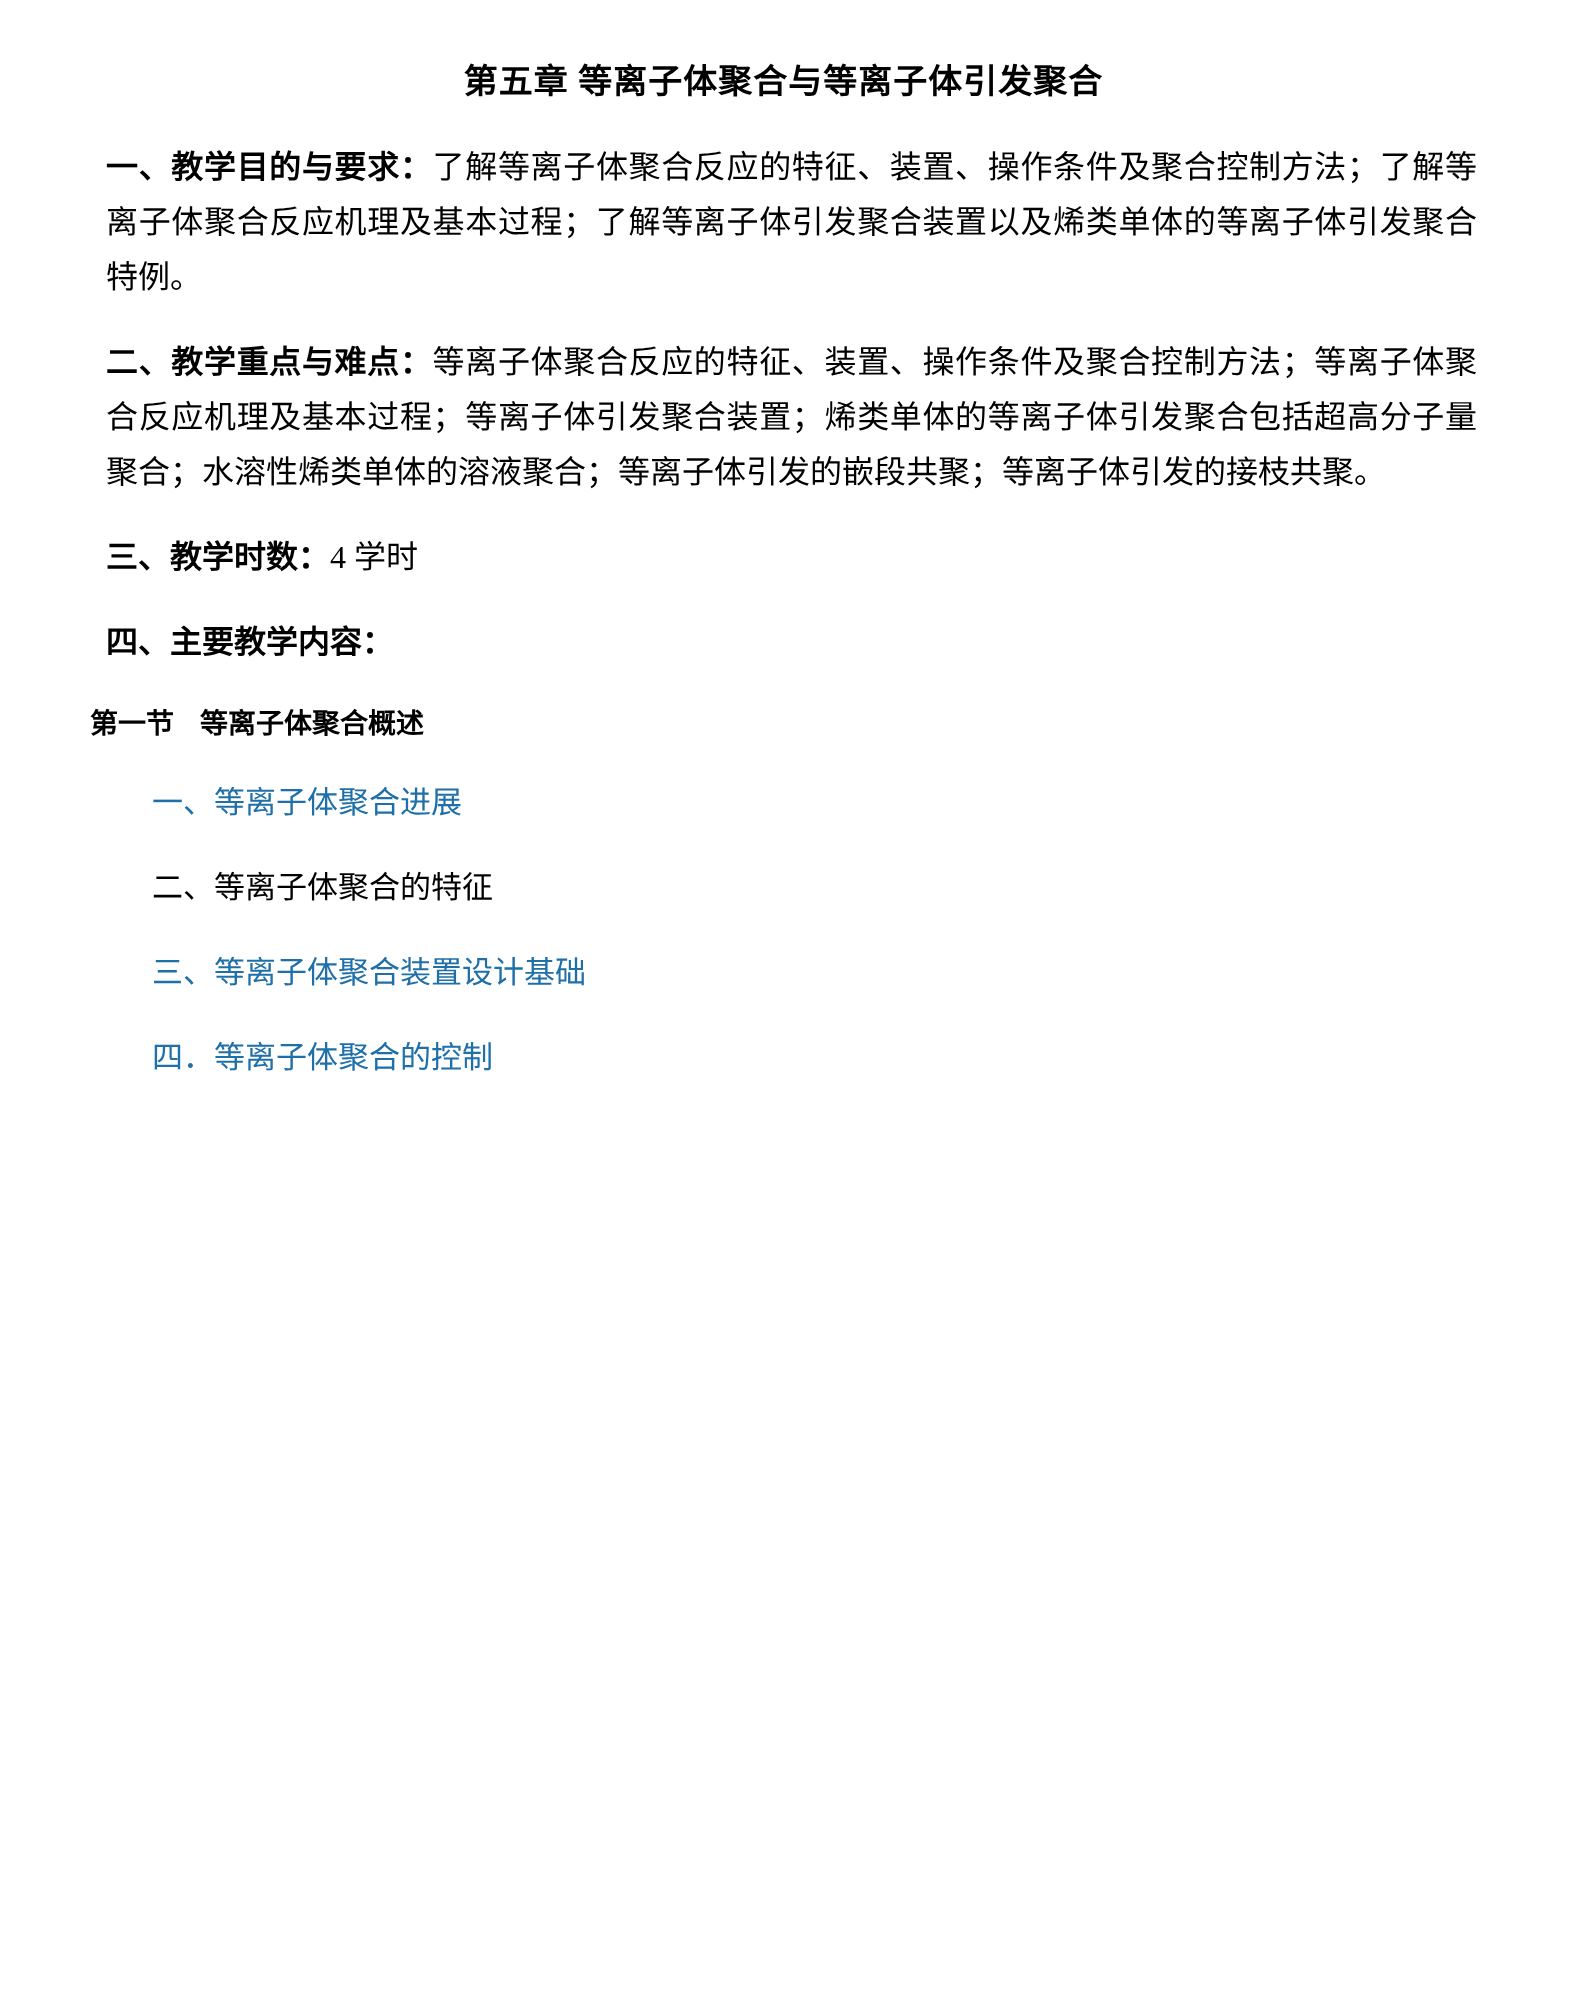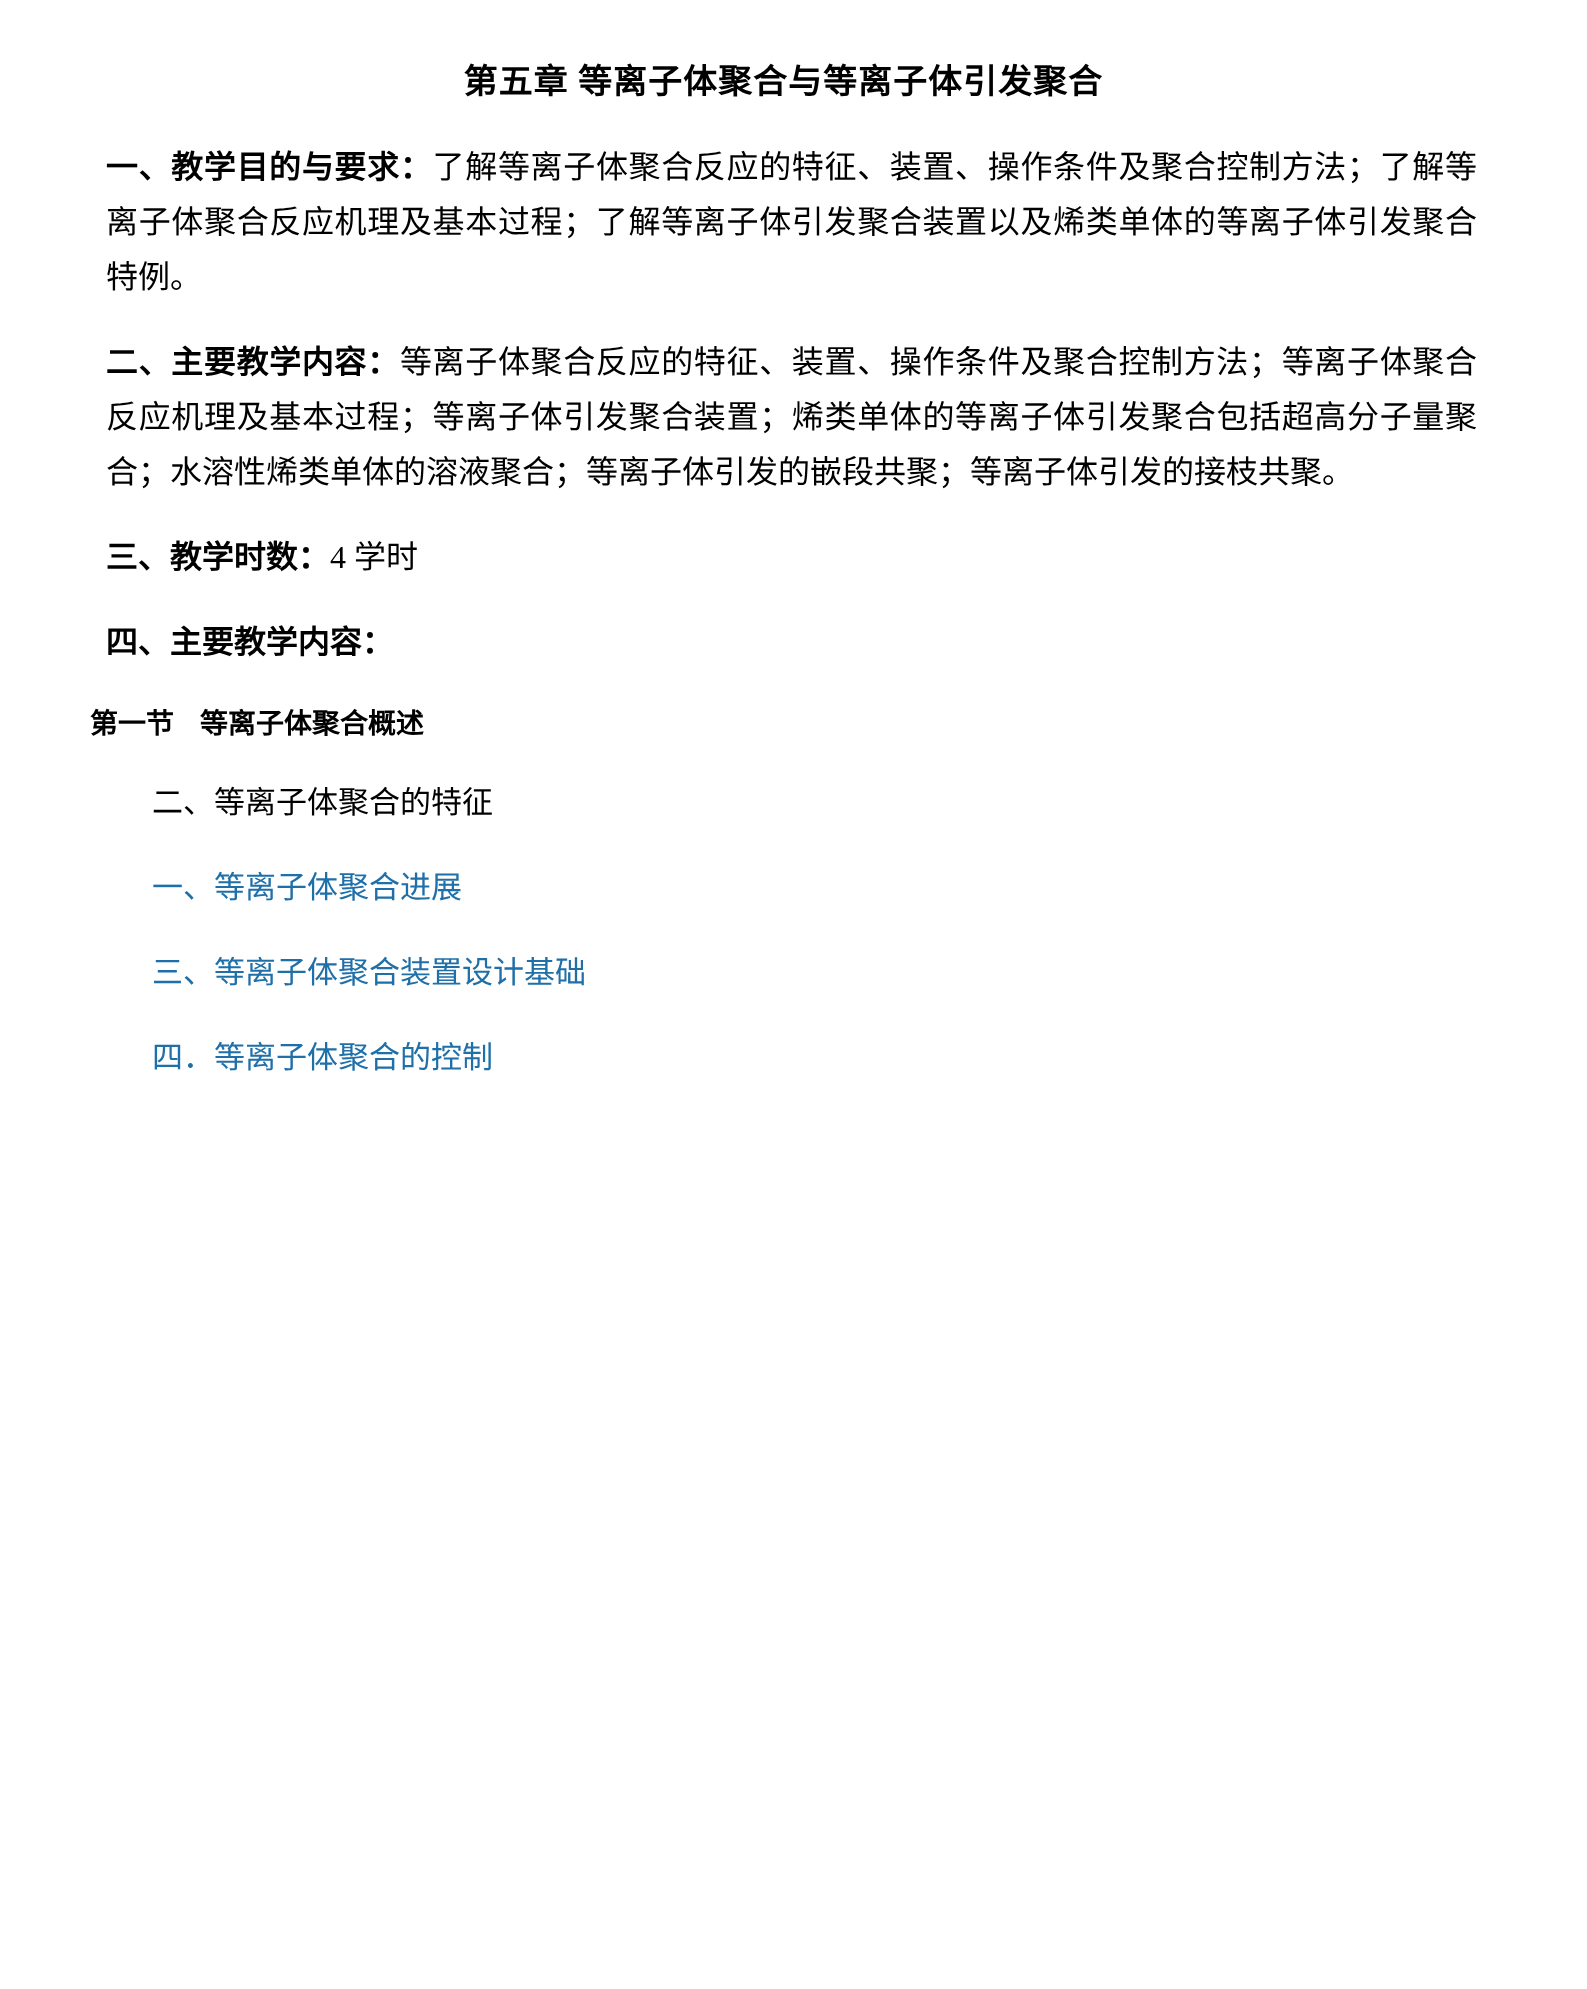--- a/index.html
+++ b/index.html
@@ -68,35 +68,35 @@
 
 <div class="page">
 
   <h1 class="doc-title">第五章  等离子体聚合与等离子体引发聚合</h1>
 
   <p class="para">
     <span class="lead">一、教学目的与要求：</span><span>了解等离子体聚合反应的特征、装置、操作条件及聚合控制方法；了解等离子体聚合反应机理及基本过程；了解等离子体引发聚合装置以及烯类单体的等离子体引发聚合特例。</span>
   </p>
 
   <p class="para">
-    <span class="lead">二、主要教学内容：</span><span>等离子体聚合反应的特征、装置、操作条件及聚合控制方法；等离子体聚合反应机理及基本过程；等离子体引发聚合装置；烯类单体的等离子体引发聚合包括超高分子量聚合；水溶性烯类单体的溶液聚合；等离子体引发的嵌段共聚；等离子体引发的接枝共聚。</span>
+    <span class="lead">二、教学重点与难点：</span><span>等离子体聚合反应的特征、装置、操作条件及聚合控制方法；等离子体聚合反应机理及基本过程；等离子体引发聚合装置；烯类单体的等离子体引发聚合包括超高分子量聚合；水溶性烯类单体的溶液聚合；等离子体引发的嵌段共聚；等离子体引发的接枝共聚。</span>
   </p>
 
   <p class="para">
     <span class="lead">三、教学时数：</span><span>4 学时</span>
   </p>
 
   <p class="para">
     <span class="lead">四、主要教学内容：</span><span></span>
   </p>
 
   <h2 class="section-heading">
     <span>第一节</span><span class="gap"></span><span>等离子体聚合概述</span>
   </h2>
 
+  <p class="toc-item link">一、等离子体聚合进展</p>
   <p class="toc-item plain">二、等离子体聚合的特征</p>
-  <p class="toc-item link">一、等离子体聚合进展</p>
   <p class="toc-item link">三、等离子体聚合装置设计基础</p>
   <p class="toc-item link">四．等离子体聚合的控制</p>
 
 
 
 </div>
 
 </body></html>

